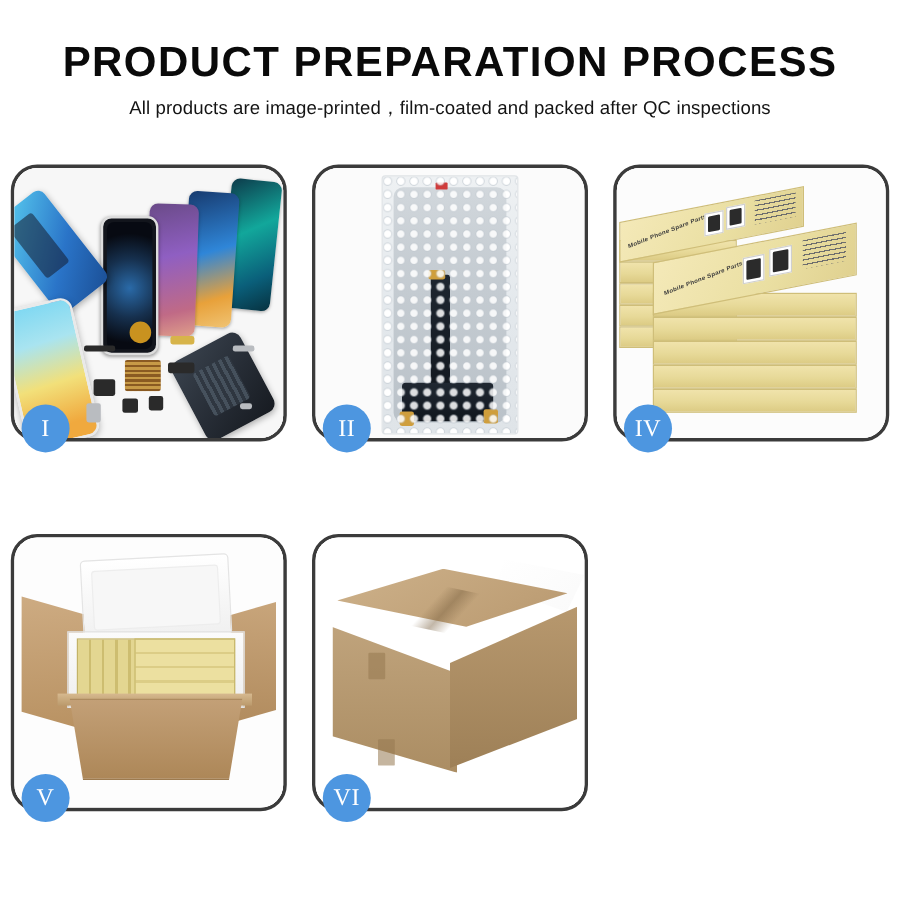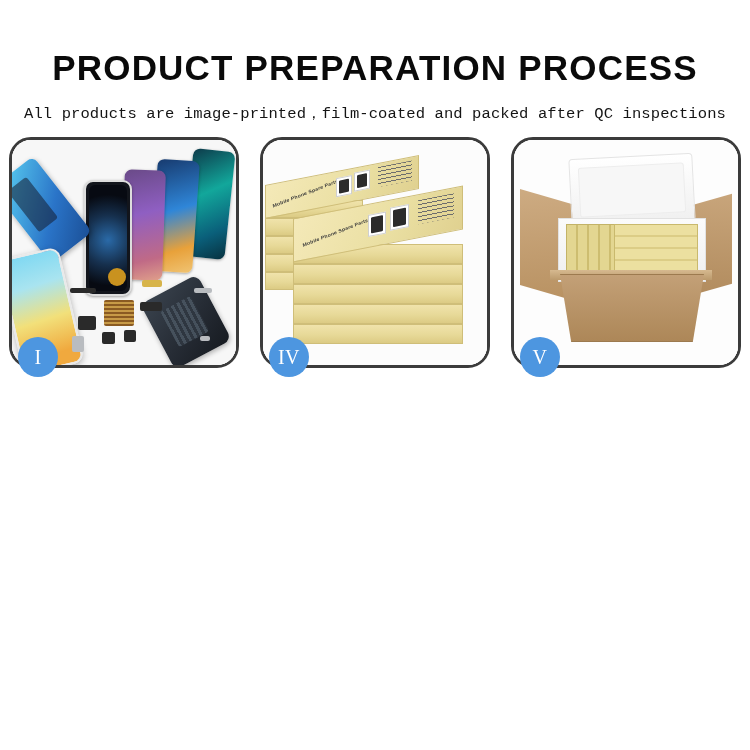--- a/index.html
+++ b/index.html
@@ -20,25 +20,25 @@
     padding-top: 34px;
     text-align: center;
   }
   #page-title {
     font-family: "Liberation Sans", sans-serif;
     font-size: 35px;
     font-weight: bold;
     letter-spacing: 1.2px;
     color: #0a0a0a;
     line-height: 1.05;
-    margin: 16px;
+    margin: 0;
     white-space: nowrap;
   }
   #page-subtitle {
-    font-family: Liberation Mono, monospace;
+    font-family: Liberation Sans, sans-serif;
     font-size: 15.5px;
     font-weight: normal;
     color: #141414;
     margin: 9px 0 0 0;
     letter-spacing: 0.1px;
     white-space: nowrap;
   }
 
   
   #panel-grid {
@@ -341,20 +341,37 @@
         <div class="chip" style="left:90px;top:192px;width:13px;height:12px;"></div>
         <div class="chip chip-sil" style="left:60px;top:196px;width:12px;height:16px;"></div>
         <div class="chip" style="left:112px;top:190px;width:12px;height:12px;"></div>
         <div class="chip chip-sil" style="left:188px;top:196px;width:10px;height:5px;"></div>
         <div class="chip chip-sil" style="left:182px;top:148px;width:18px;height:5px;"></div>
       </div>
     </div>
     <div class="badge">I</div>
   </div>
 
+  <div class="panel">
+    <div class="panel-inner">
+      <div class="scene-bubble">
+        <div class="bubble-bag">
+          <div class="screen-inside"></div>
+          <div class="red-tab"></div>
+          <div class="flex-strip"></div>
+          <div class="conn-gold" style="left:38px;top:78px;width:14px;height:8px;"></div>
+          <div class="flex-wide"></div>
+          <div class="conn-gold" style="left:14px;bottom:6px;width:12px;height:12px;"></div>
+          <div class="conn-gold" style="right:16px;bottom:8px;width:12px;height:12px;"></div>
+          <div class="bubble-overlay"></div>
+        </div>
+      </div>
+    </div>
+    <div class="badge">II</div>
+  </div>
 
 
   <div class="panel">
     <div class="panel-inner">
       <div class="scene-stack">
 
         <div class="sbox" style="left:2px;top:60px;width:96px;height:16px;"></div>
         <div class="sbox" style="left:2px;top:78px;width:96px;height:16px;"></div>
         <div class="sbox" style="left:2px;top:96px;width:96px;height:16px;"></div>
         <div class="sbox" style="left:2px;top:114px;width:96px;height:16px;"></div>
@@ -394,14 +411,28 @@
         <div class="foam-liner"></div>
         <div class="inner-boxes"></div>
         <div class="inner-boxes2"></div>
         <div class="carton-rim"></div>
         <div class="carton-front"></div>
       </div>
     </div>
     <div class="badge">V</div>
   </div>
 
+  <div class="panel">
+    <div class="panel-inner">
+      <div class="scene-sealed">
+        <div class="c-wrap"></div>
+        <div class="c-top"></div>
+        <div class="c-left"></div>
+        <div class="c-right"></div>
+        <div class="c-seam"></div>
+        <div class="c-tape" style="left:44px;top:96px;width:14px;height:22px;"></div>
+        <div class="c-tape" style="left:52px;top:168px;width:14px;height:22px;"></div>
+      </div>
+    </div>
+    <div class="badge">VI</div>
+  </div>
 
 </div>
 
 </body></html>

